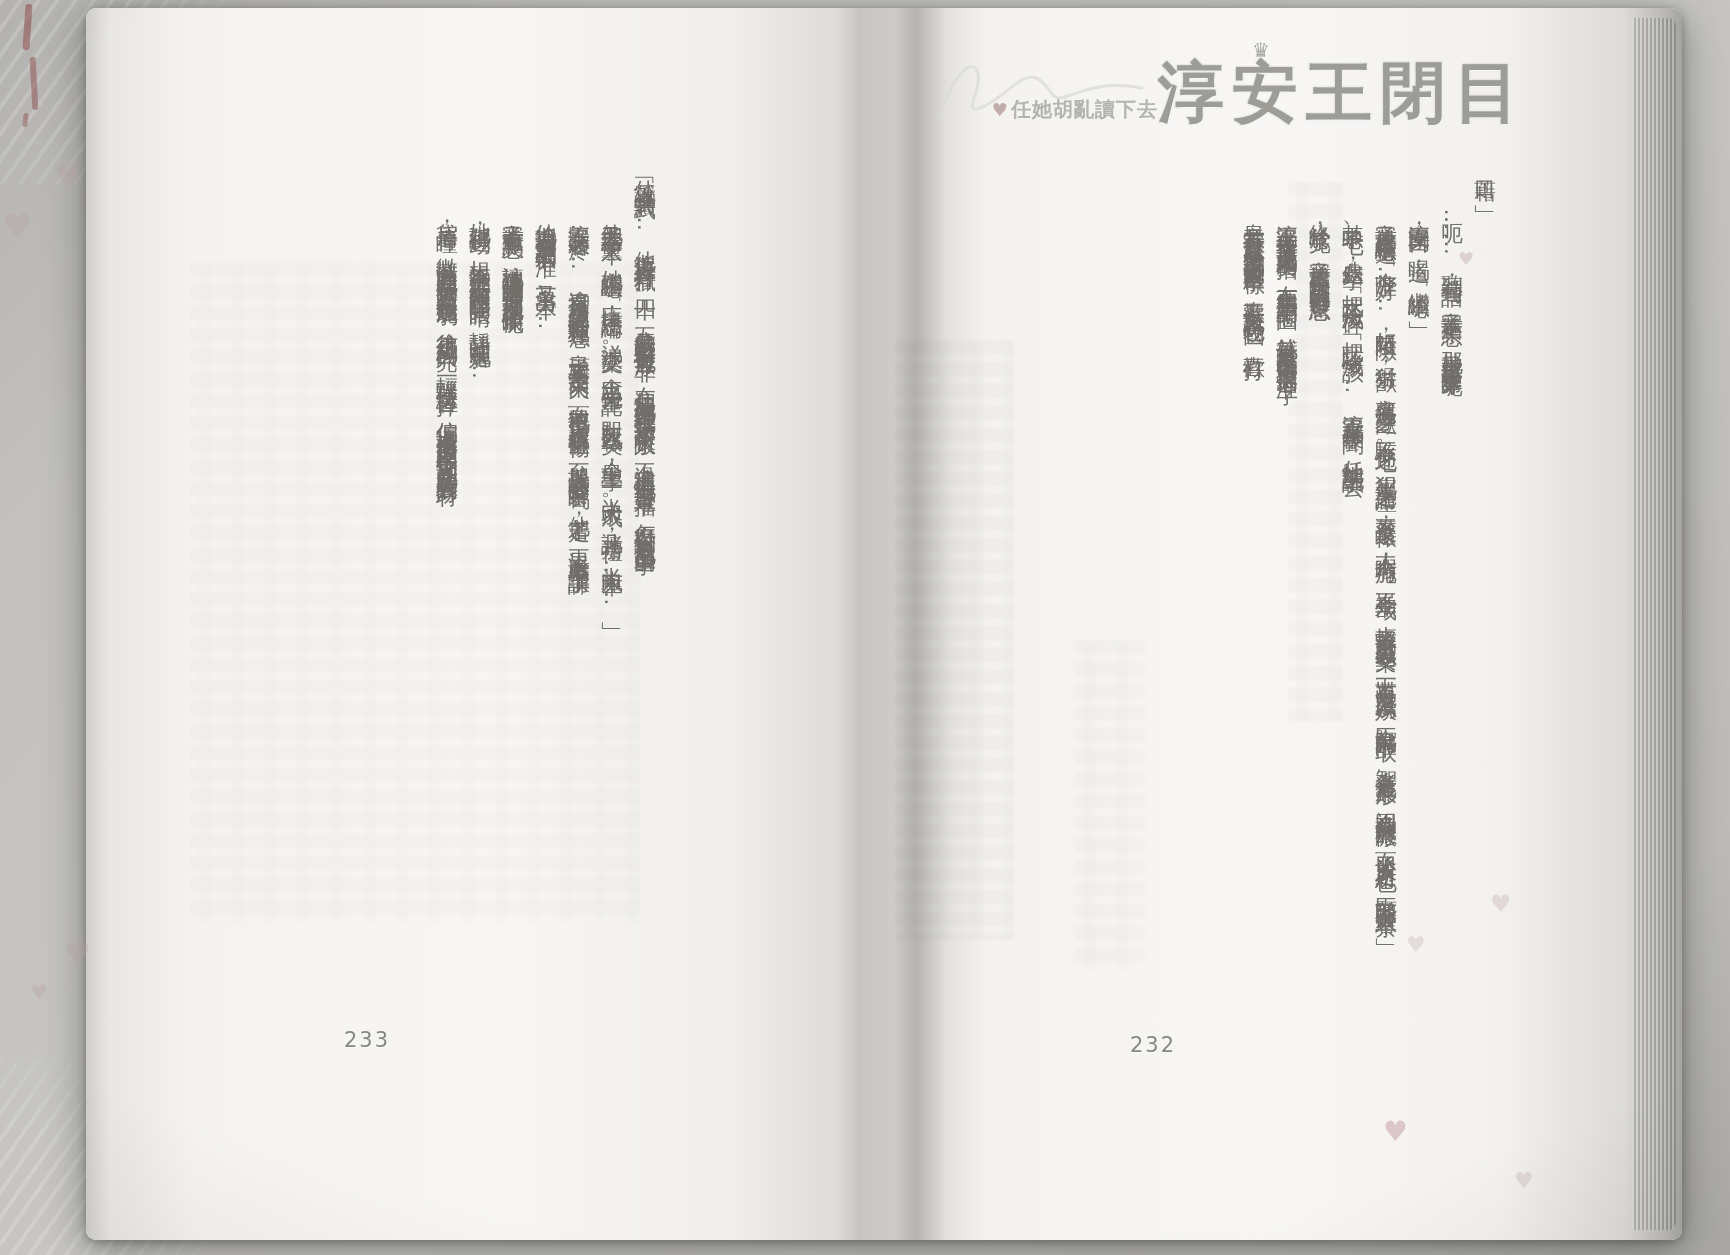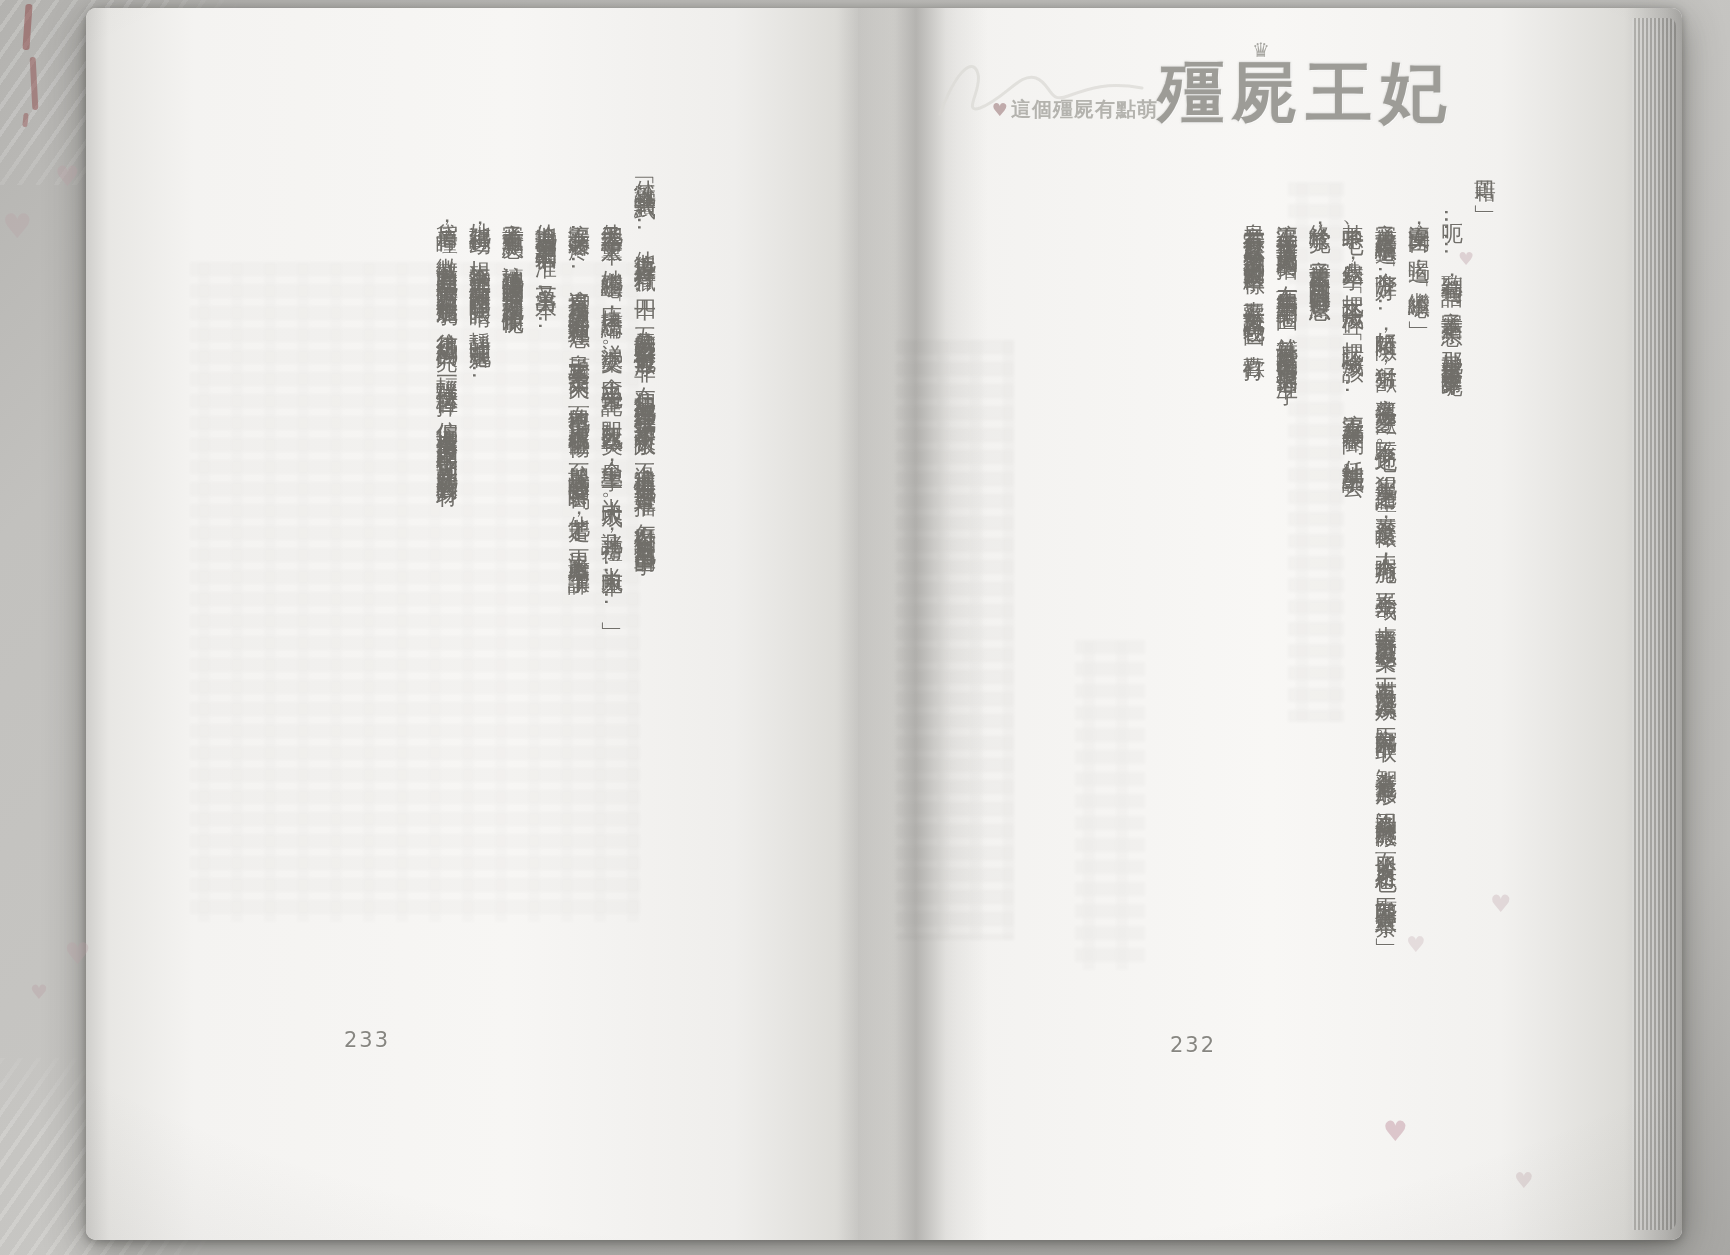--- a/index.html
+++ b/index.html
@@ -47,21 +47,21 @@
   }
   .vtext p{margin:0;}
   .vtext p.ind{text-indent:2em;}
   .vtext.right-text{right:228px;}
   .vtext.left-text{right:1068px;}
   .page-number{
     position:absolute;font-size:21px;letter-spacing:2px;color:#878681;
     text-shadow:0.5px 0.5px 0 rgba(255,255,255,.5);
   }
   .page-number.pn-left{left:344px;top:1028px;}
-  .page-number.pn-right{left:1130px;top:1033px;margin-left:40px;}
+  .page-number.pn-right{left:1130px;top:1033px;}
   
   .logo-title{
     position:absolute;left:1158px;top:48px;width:310px;
     font-size:66px;font-weight:bold;letter-spacing:8px;color:#9d9c97;
     text-shadow:1px 1px 0 rgba(255,255,255,.7),0 0 2px rgba(120,119,114,.5);
     white-space:nowrap;
   }
   .logo-crown{
     position:absolute;left:1252px;top:38px;font-size:20px;color:#a7a6a1;
     text-shadow:1px 1px 0 rgba(255,255,255,.6);
@@ -121,23 +121,23 @@
 
   <div class="ghost g1"></div>
   <div class="ghost g2"></div>
   <div class="ghost g3"></div>
   <div class="ghost g4"></div>
 
   <svg class="logo-script" width="225" height="80" viewBox="0 0 225 80">
     <path d="M12 66 C 30 18, 46 10, 50 26 C 54 42, 34 66, 52 60 C 78 50, 92 24, 108 30 C 124 36, 120 56, 140 48 C 162 40, 180 34, 214 40" fill="none" stroke="#dbdad6" stroke-width="3" stroke-linecap="round" opacity="0.9"></path>
   </svg>
   <div class="logo-crown">♛</div>
-  <div class="logo-title">殭屍王妃</div>
+  <div class="logo-title">淳安王閉目</div>
   <div class="logo-tagline">
-    <span class="tag-heart">♥</span><span>這個殭屍有點萌</span>
+    <span class="tag-heart">♥</span><span>任她胡亂讀下去</span>
   </div>
 
   <div class="vtext right-text">
       <p class="">藉口！」</p>
       <p class="ind">呃……聽到這句話，寧子薰不禁想：那她是穿幫還是沒穿幫呢？</p>
       <p class="ind">淳安王閉目，喝道：「繼續唸！」</p>
       <p class="ind">寧子薰只好繼續唸道：「今陛下好……好陵阻險，射猛獸，卒然遇逸才之獸，駭不存之地。犯屬車之請塵，輦不及還轅，人不暇施巧，豈不殆哉！夫輕萬乘之重不以為安樂，出萬有一危之塗以為娛，臣竊為陛下不取。智者避危於無形，禍固多藏於隱微，而發於人之所忽也，臣願陛下留意幸察。」</p>
       <p class="ind">其中唸了七、八處錯字，把「卒」唸成「碎」，把「駭」唸成「該」……淳安王都只裝作不聞，任她胡亂讀下去。</p>
       <p class="ind">終於唸完了，寧子薰根本不知道自己唸的是什麼意思。</p>
       <p class="ind">淳安王伸手接過寧子薰遞來的奏摺，在上面用朱筆劃了一個圈，就等於是陛下龍目御覽過後寫了個「准」字。</p>

